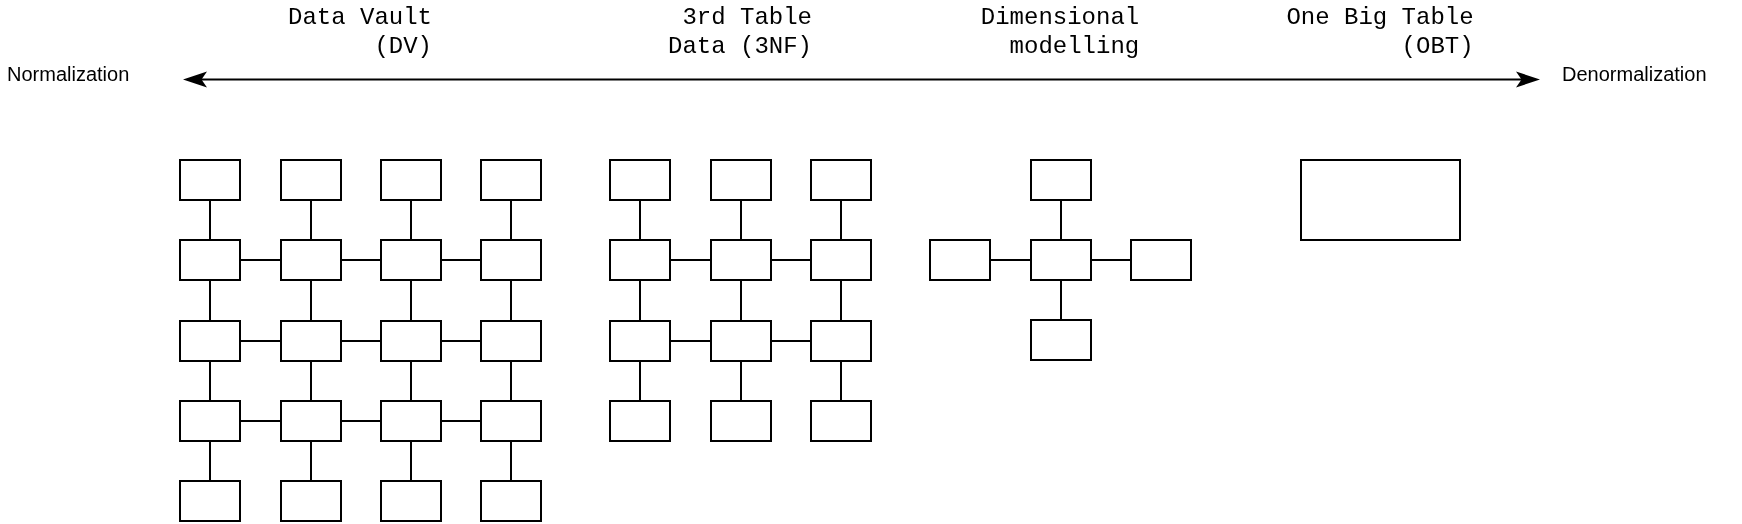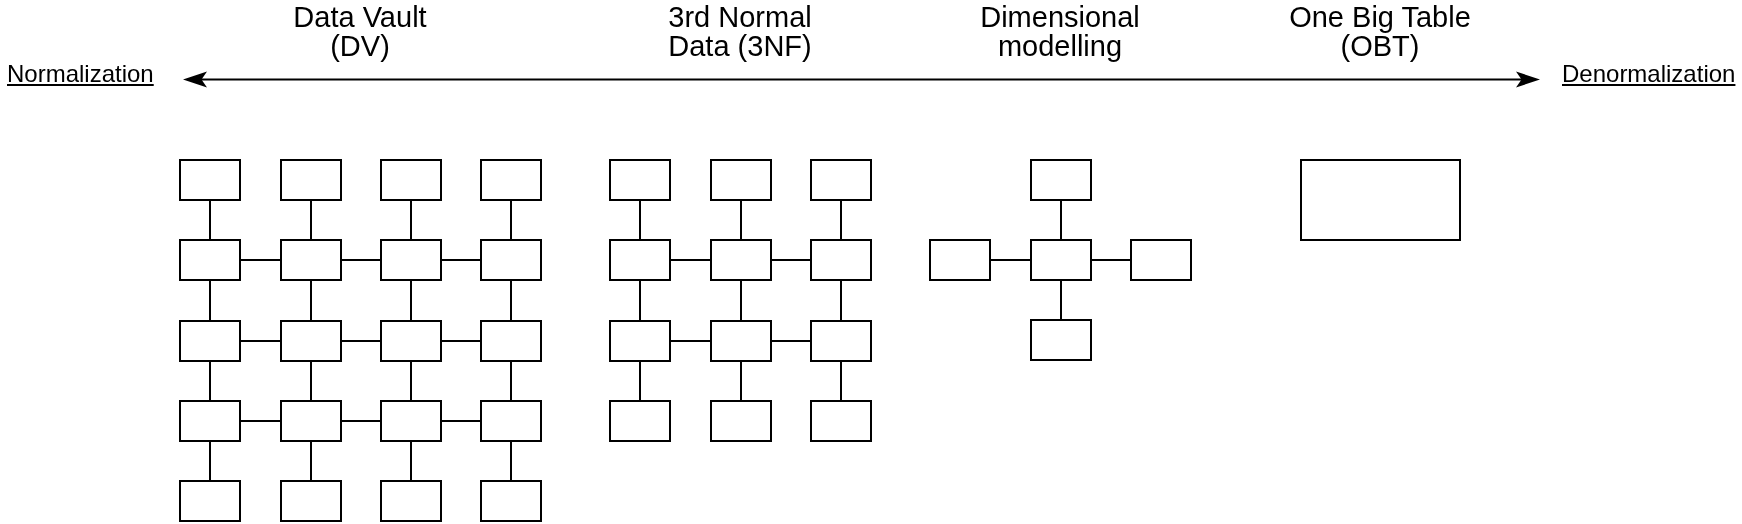--- a/index.html
+++ b/index.html
@@ -19,35 +19,35 @@
   #diagram-svg {
     position: absolute;
     left: 0;
     top: 0;
     width: 1742px;
     height: 524px;
   }
   .axis-label {
     position: absolute;
     top: 60px;
-    font-size: 24px;
+    font-size: 20px;
     line-height: 28px;
     white-space: nowrap;
-    text-decoration: underline;
   }
   .axis-label.left  { left: 7px; }
   .axis-label.right { left: 1562px; text-align: center; }
   .cat-label {
     position: absolute;
     top: 3px;
     transform: translateX(-50%);
-    text-align: center;
-    font-size: 29px;
+    text-align: right;
+    font-size: 24px;
     line-height: 29px;
     white-space: nowrap;
+    font-family: Liberation Mono, monospace;
   }
 </style>
 </head>
 <body>
 
 <div id="stage">
 
   <svg id="diagram-svg" viewBox="0 0 1742 524" xmlns="http://www.w3.org/2000/svg">
       <line x1="201" y1="79.5" x2="1522" y2="79.5" stroke="#000000" stroke-width="2"></line>
       <polygon points="183,79.5 207,71.5 201.5,79.5 207,87.5" fill="#000000"></polygon>
@@ -137,21 +137,21 @@
   <div class="axis-label left">Normalization</div>
 
   <div class="axis-label right">Denormalization</div>
 
   <div class="cat-label" style="left: 360px;">
     <div>Data Vault</div>
     <div>(DV)</div>
   </div>
 
   <div class="cat-label" style="left: 740px;">
-    <div>3rd Normal</div>
+    <div>3rd Table</div>
     <div>Data (3NF)</div>
   </div>
 
   <div class="cat-label" style="left: 1380px;">
     <div>One Big Table</div>
     <div>(OBT)</div>
   </div>
 
   <div class="cat-label" style="left: 1060px;">
     <div>Dimensional</div>

